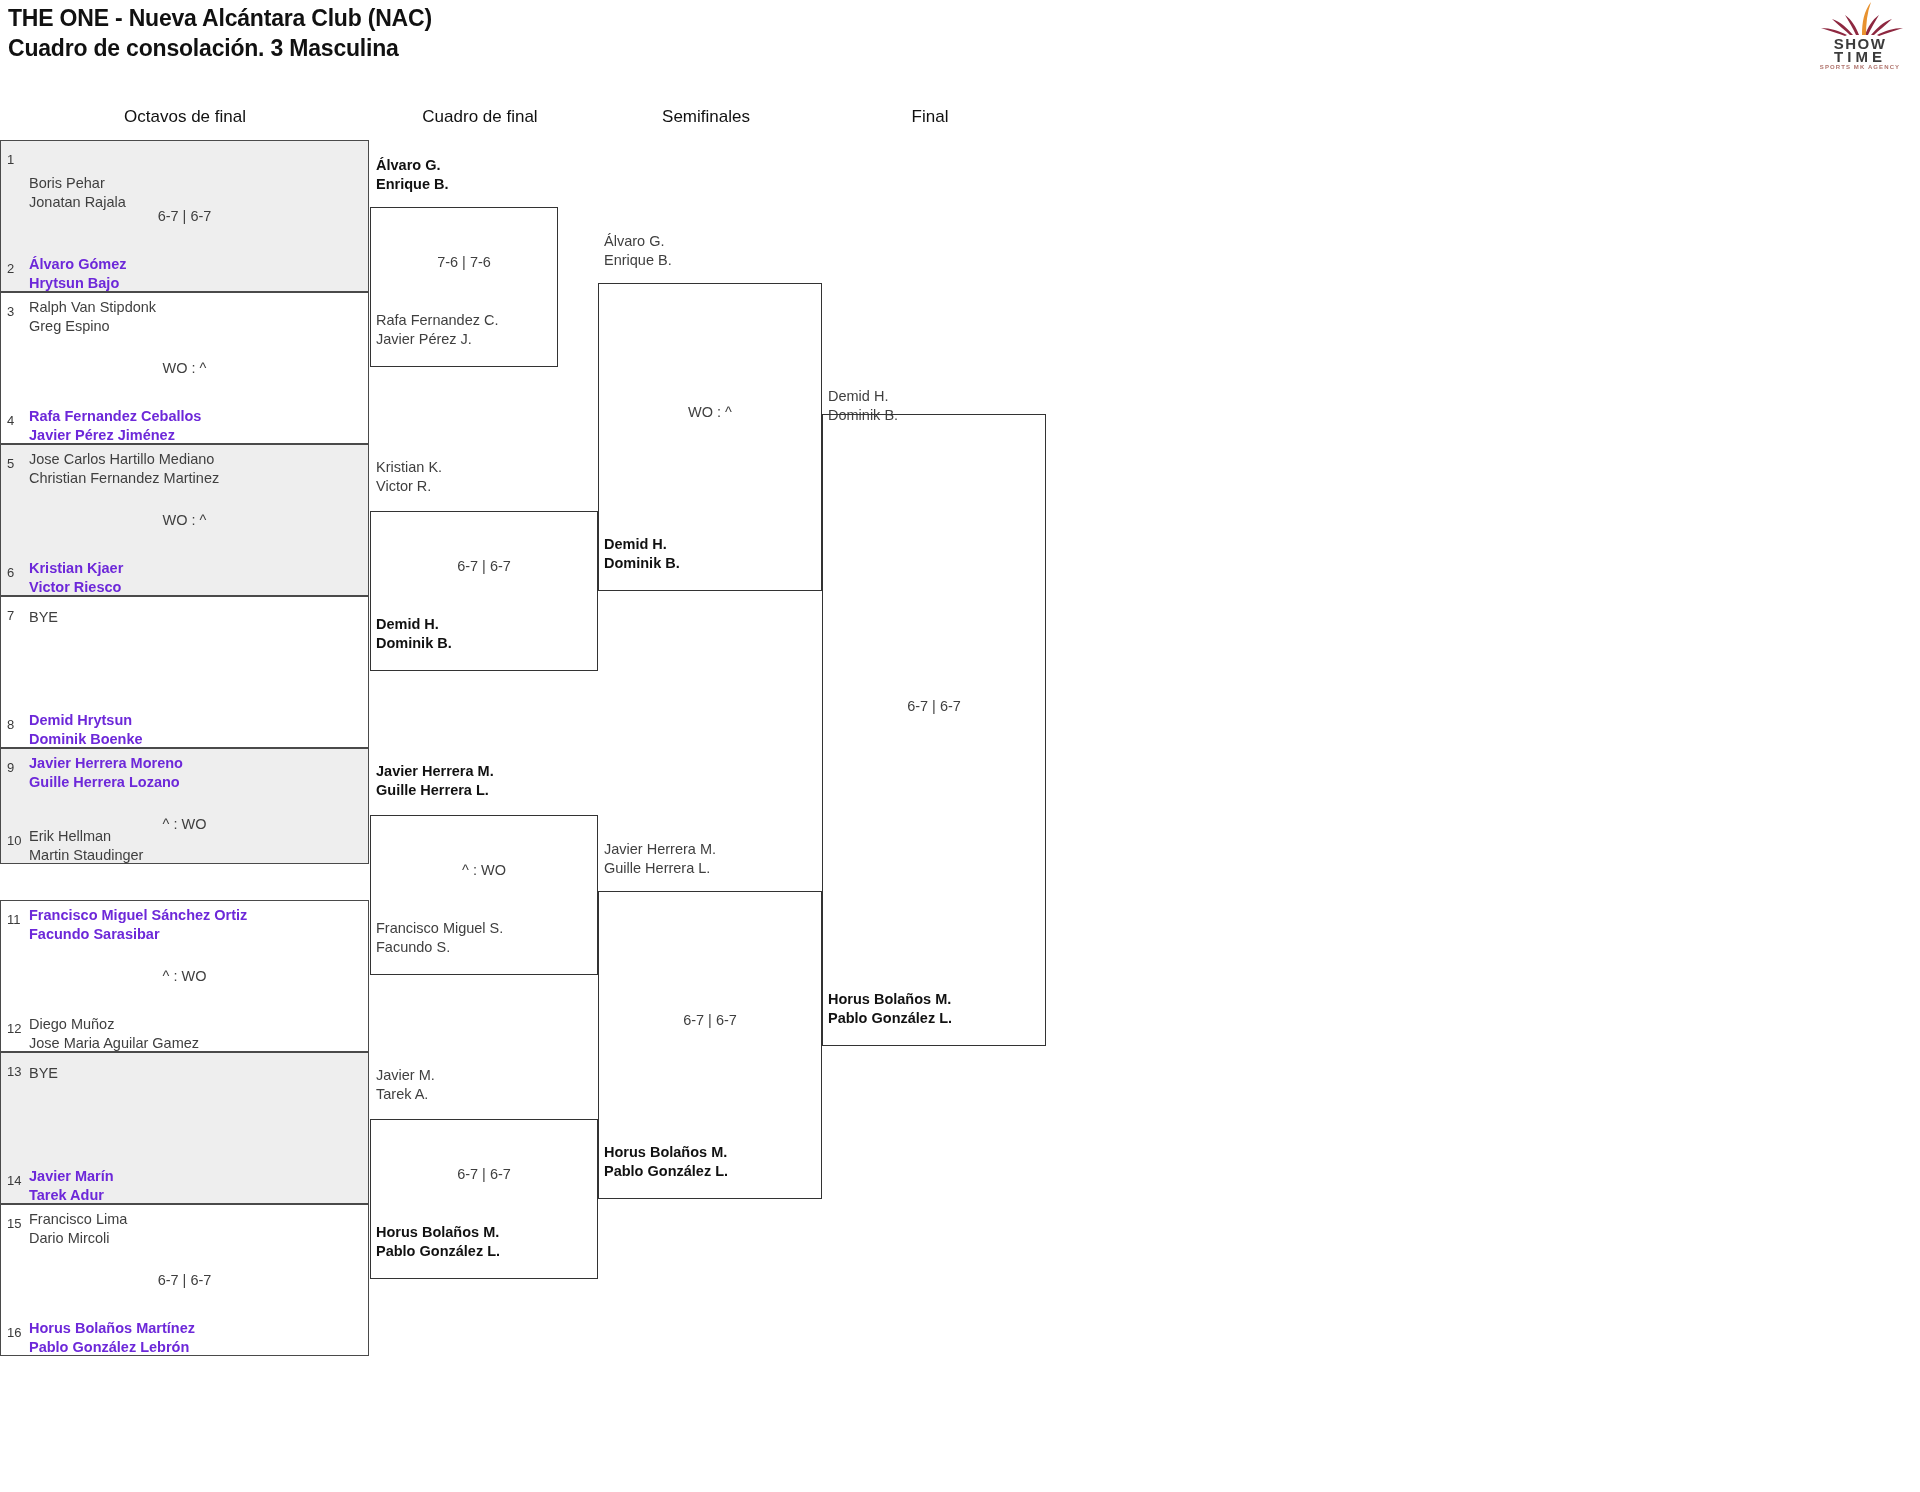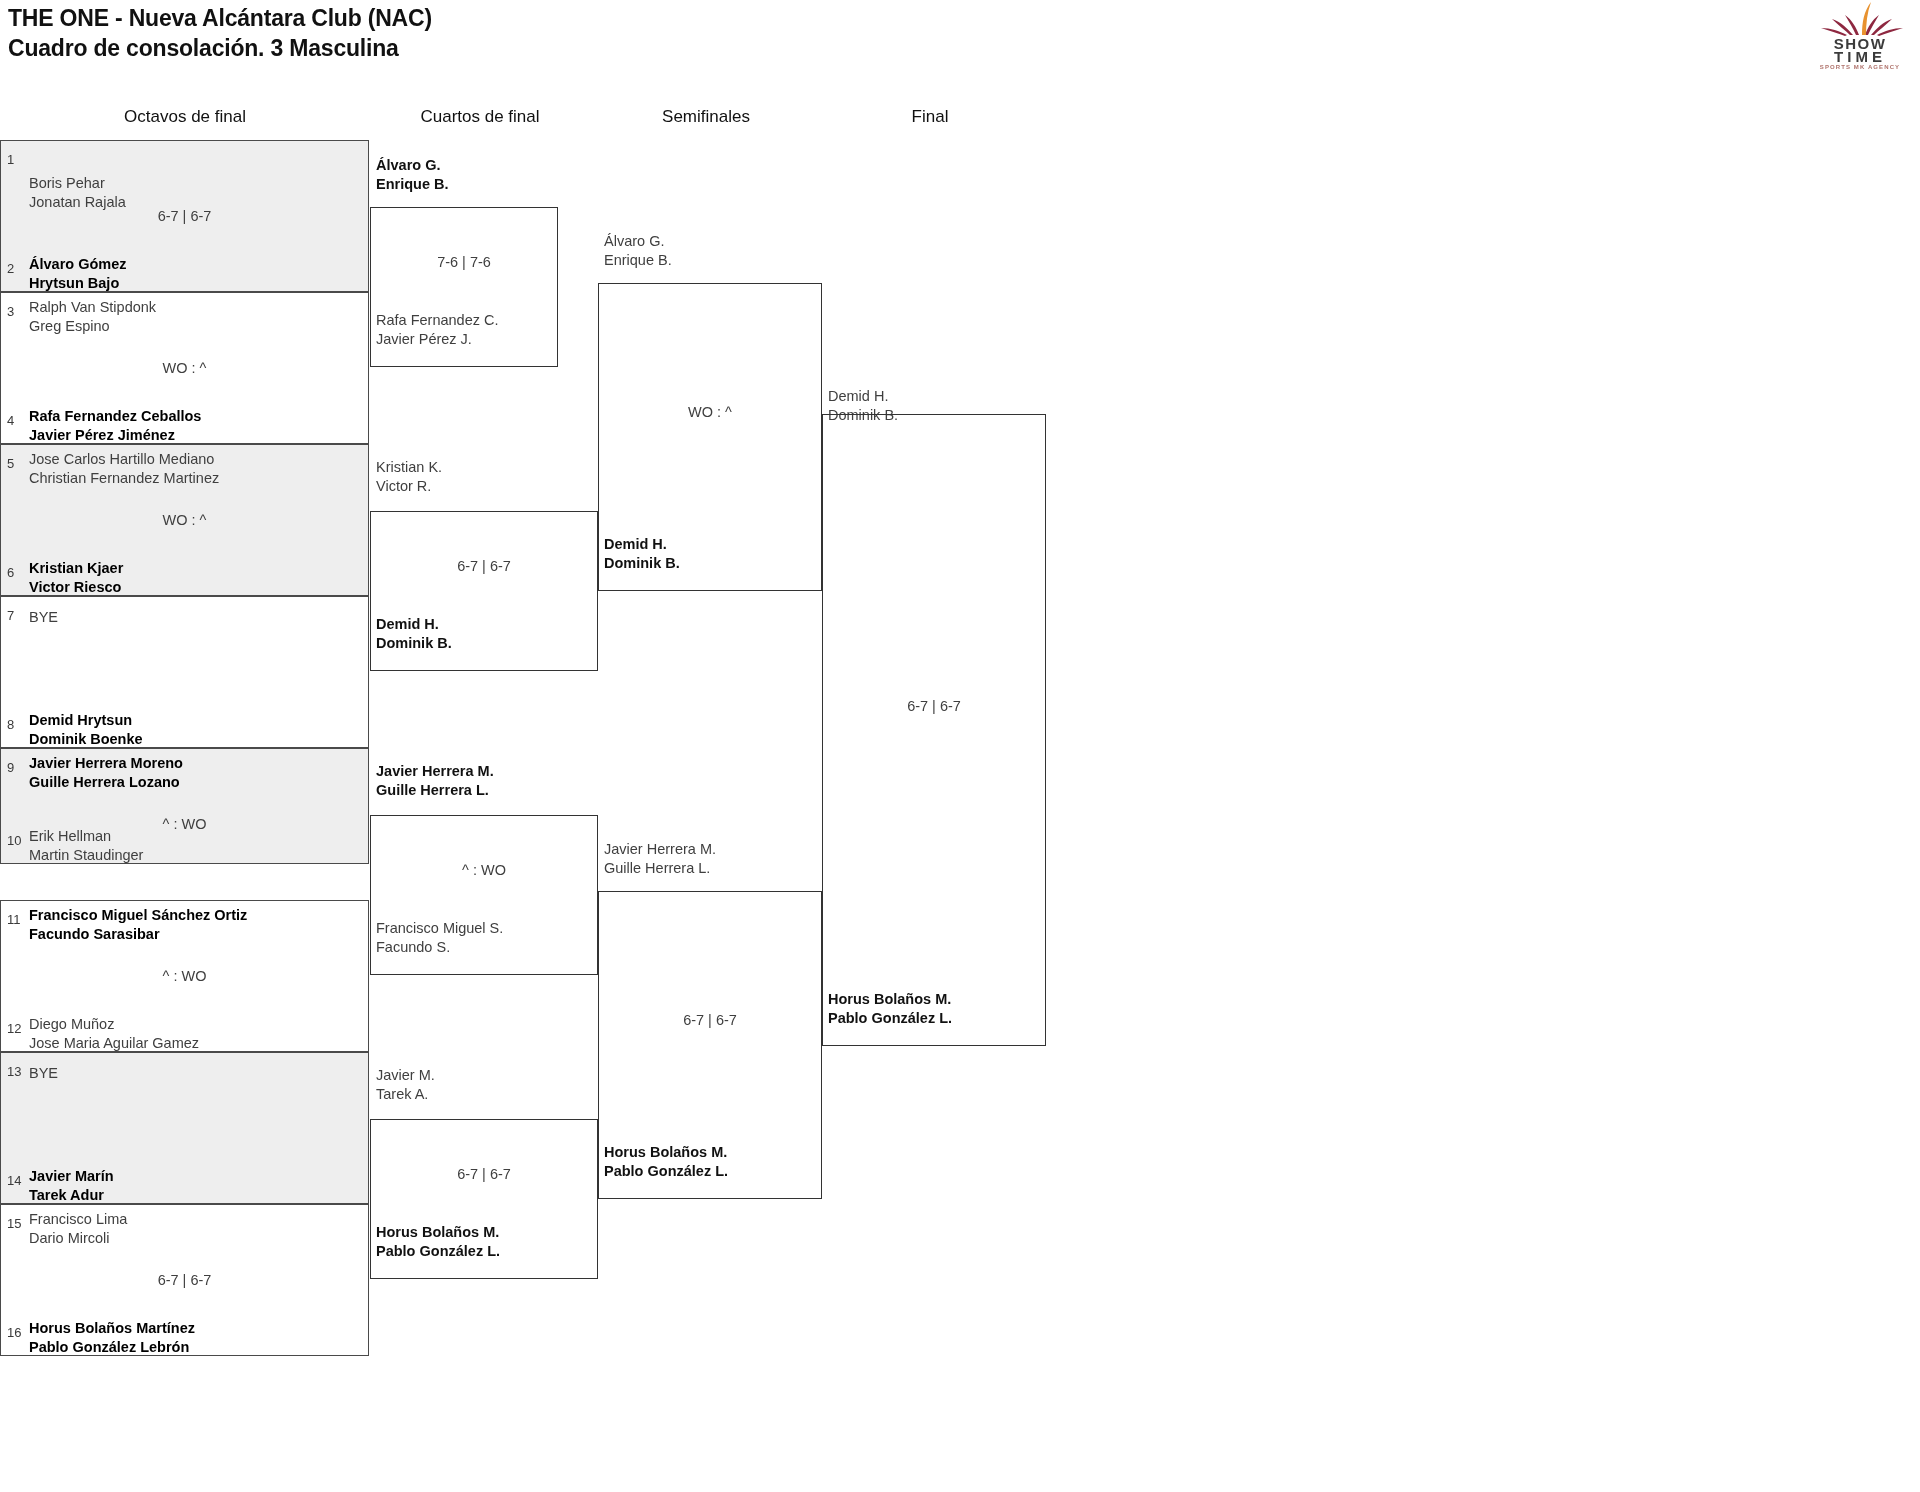--- a/index.html
+++ b/index.html
@@ -59,21 +59,21 @@
   .seed-row.pair-bot{border-bottom:1px solid #4a4a4a;}
 
   .seed-num{
     position:absolute;left:6px;
     font-size:13px;color:#3a3a3a;
   }
   .seed-names{
     position:absolute;left:28px;right:6px;
     font-size:14.5px;line-height:1.30;color:#3f3f3f;
   }
-  .seed-names.win{font-weight:700;color:#000000;}
+  .seed-names.win{font-weight:700;color:#6d28d9;}
   .seed-names .n{display:block;white-space:nowrap;}
 
   .pair-score{
     position:absolute;
     width:369px;text-align:center;
     font-size:14.5px;color:#3f3f3f;
   }
 
   
   .mbox{
@@ -113,21 +113,21 @@
       <path d="M65 33 C73 29 81 26 91 26 C83 29 74 31 67 34 Z"></path>
     </g>
     <path d="M50 33 C50 20 52 9 59 0 C55 11 54 22 54 33 Z" fill="#e8922f"></path>
   </svg>
   <div class="word1">SHOW</div>
   <div class="word2">TIME</div>
   <div class="tag">SPORTS MK AGENCY</div>
 </div>
 
 <div class="round-head" style="left:185px;">Octavos de final</div>
-<div class="round-head" style="left:480px;">Cuartos de final</div>
+<div class="round-head" style="left:480px;">Cuadro de final</div>
 <div class="round-head" style="left:706px;">Semifinales</div>
 <div class="round-head" style="left:930px;">Final</div>
 
 <div id="bracket">
 
   <div class="seed-row shade pair-top" style="top:140px;height:76px;">
     <div class="seed-num" style="top:11px;">1</div>
     <div class="seed-names" style="top:5px;margin-top:28px;">
       <span class="n">Boris Pehar</span>
       <span class="n">Jonatan Rajala</span>

